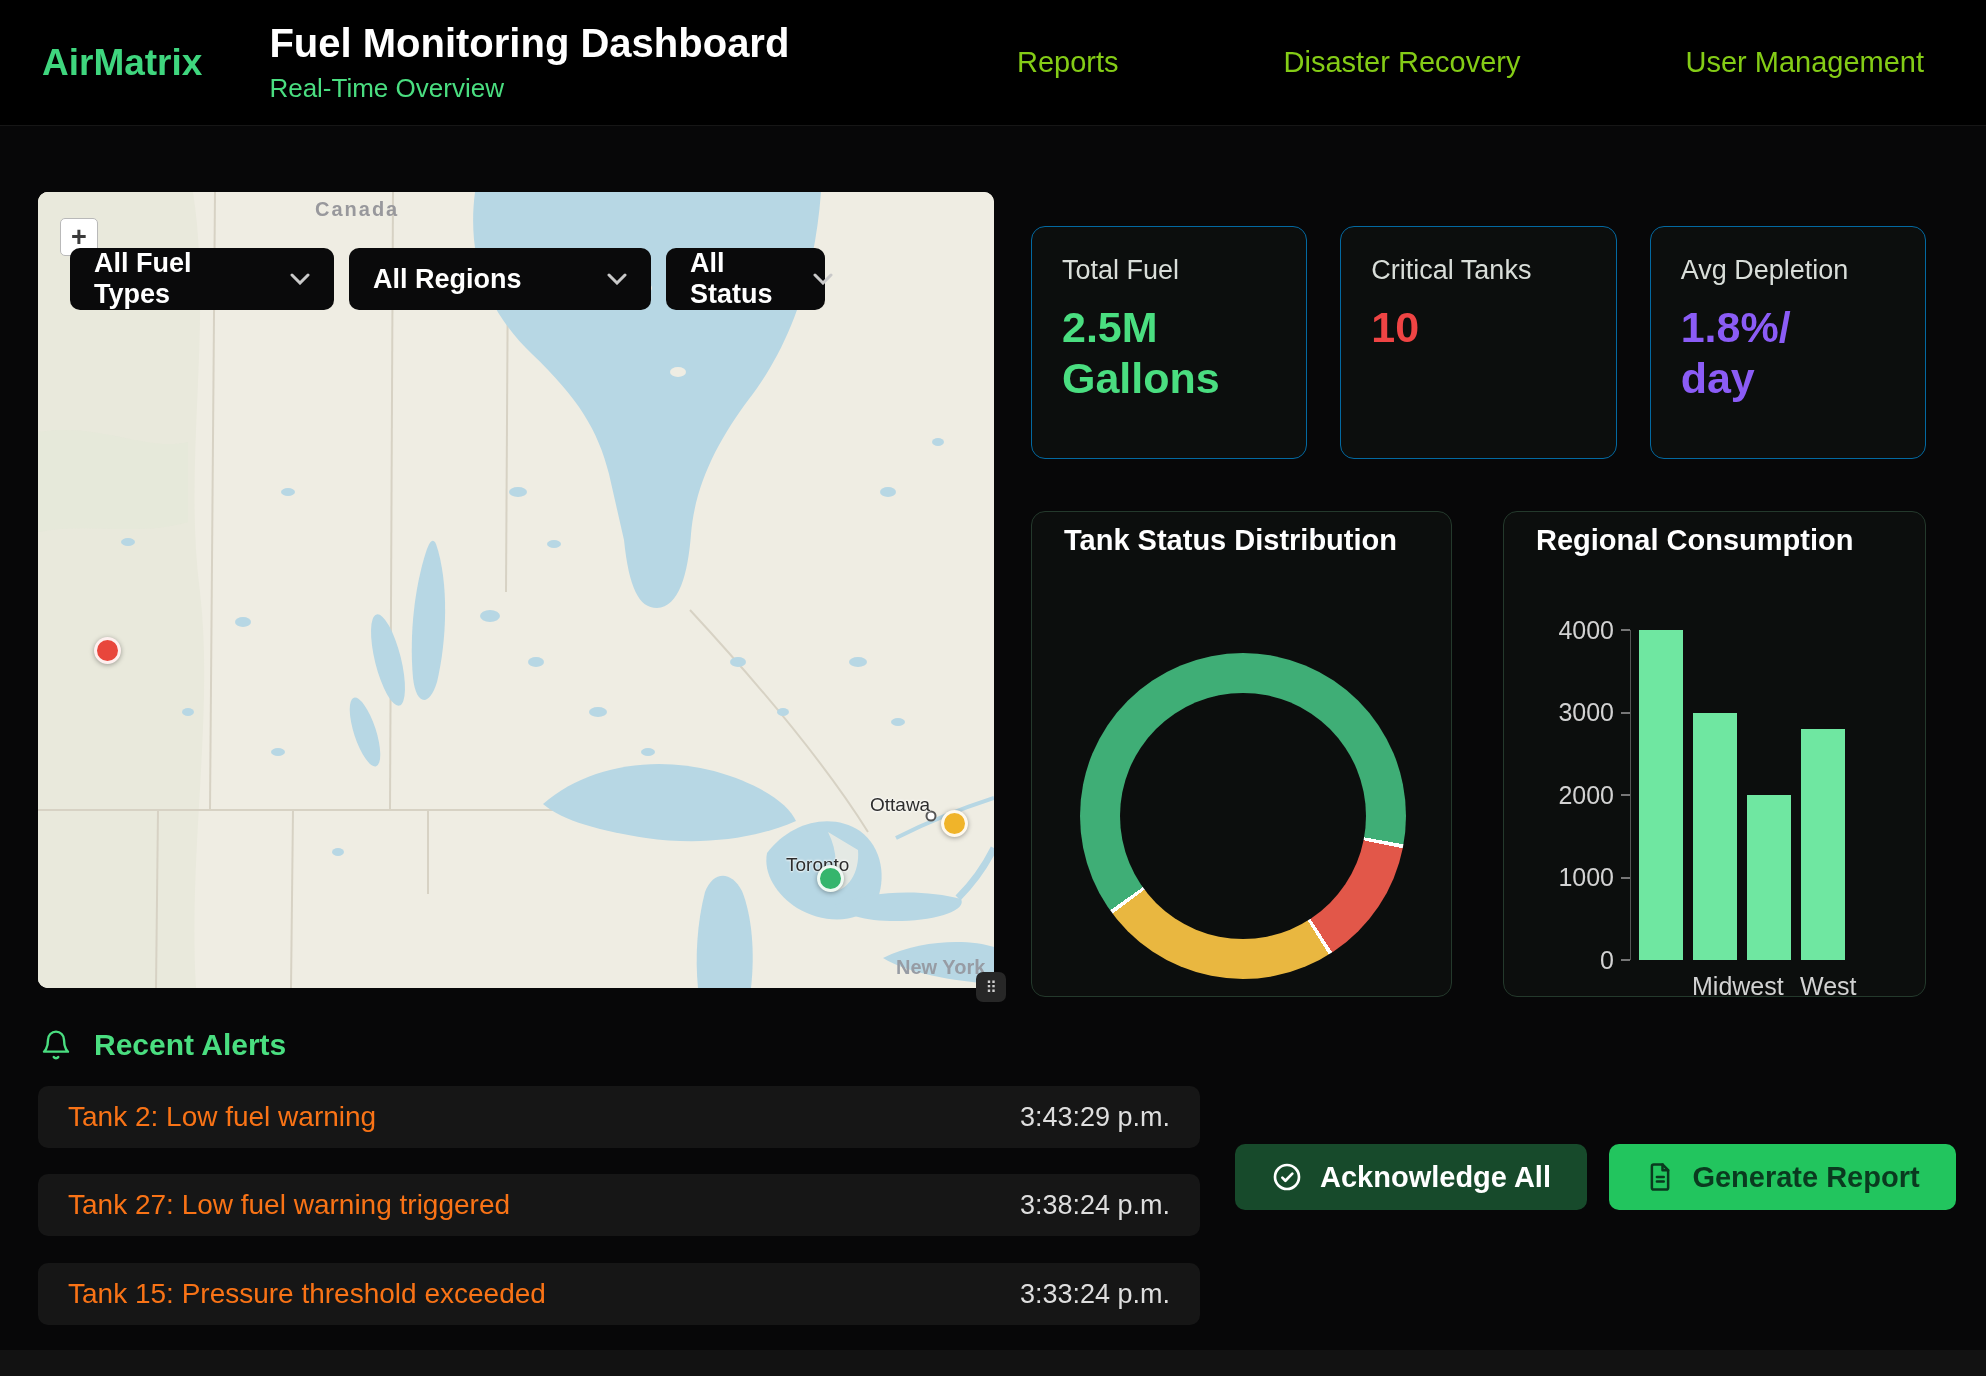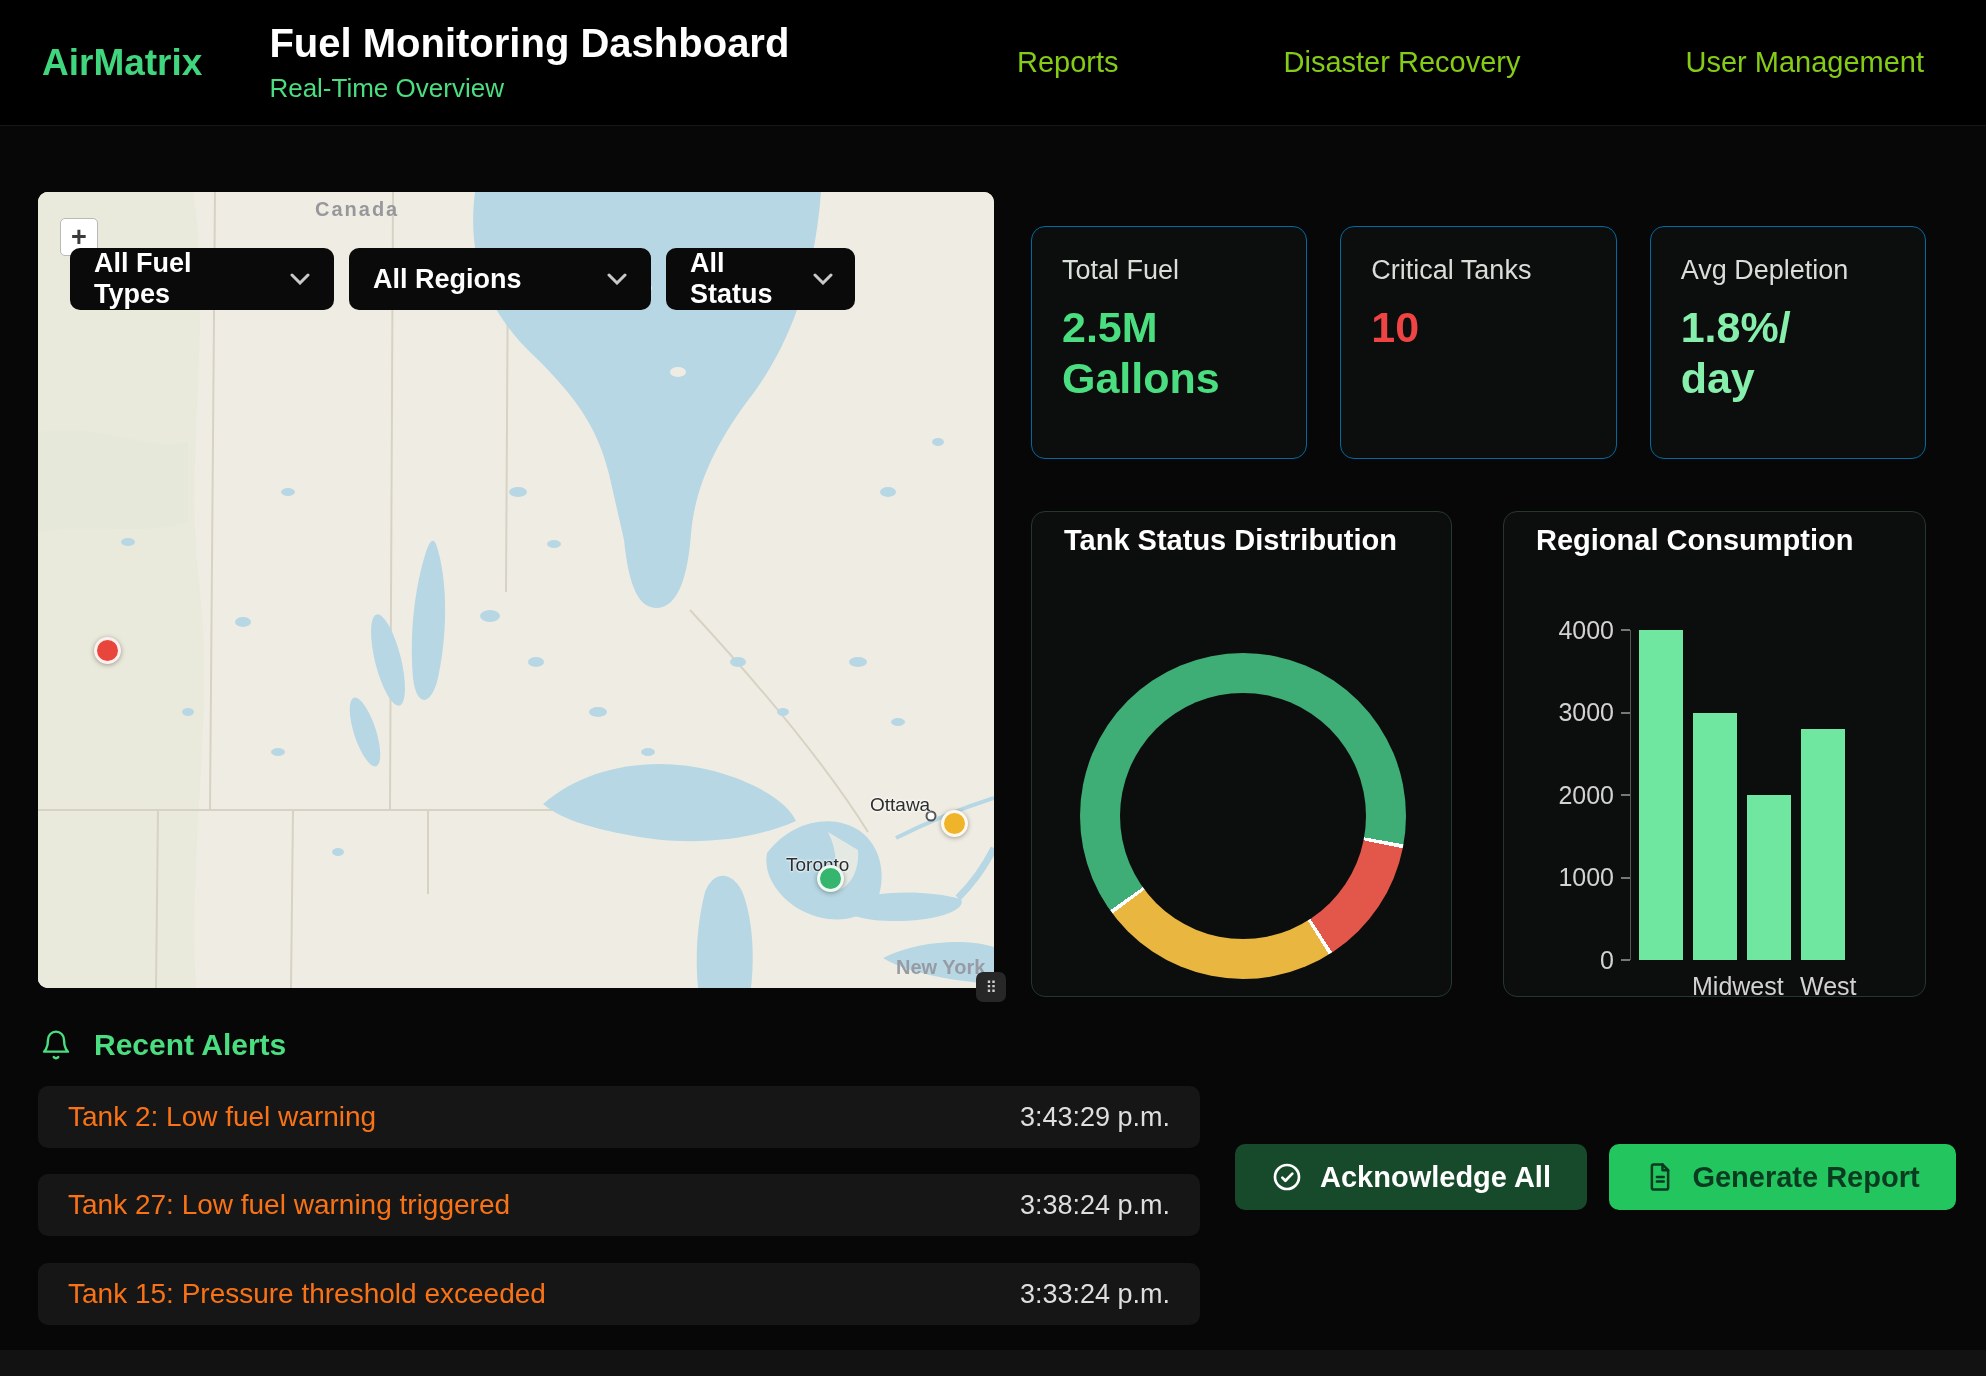--- a/index.html
+++ b/index.html
@@ -42,21 +42,21 @@
     font-size: 27px; font-weight: bold; color: #3b3b3b; z-index: 3; cursor: pointer;
   }
   .map-filters { position: absolute; left: 32px; top: 56px; display: flex; gap: 15px; z-index: 5; }
   .filter {
     height: 62px; background: #0a0a0b; border-radius: 10px;
     display: flex; align-items: center; justify-content: space-between;
     padding: 0 24px; color: #fff; font-size: 27px; font-weight: bold; cursor: pointer;
   }
   .filter-regions { width: 302px; }
   .filter-fuel { width: 264px; }
-  .filter-status { width: 189px; gap: 22px; }
+  .filter-status { width: 159px; gap: 22px; }
   .chev { width: 20px; height: 12px; flex: 0 0 auto; margin-left: 18px; }
   .marker {
     position: absolute; width: 27px; height: 27px; border-radius: 50%;
     border: 3px solid rgba(255,255,255,.92); box-shadow: 0 1px 5px rgba(0,0,0,.35); cursor: pointer;
   }
   .marker-red { left: 56px; top: 445px; background: #e8463c; }
   .marker-yellow { left: 903px; top: 618px; background: #f0b42a; }
   .marker-green { left: 779px; top: 673px; background: #35b56d; }
   .map-grip {
     position: absolute; left: 976px; top: 972px; width: 30px; height: 30px;
@@ -237,21 +237,21 @@
     <div class="stat-label">Total Fuel</div>
     <div class="stat-value" style="color: rgb(74, 222, 128);">2.5M
 Gallons</div>
   </div>
   <div class="stat-card">
     <div class="stat-label">Critical Tanks</div>
     <div class="stat-value" style="color: rgb(239, 68, 68);">10</div>
   </div>
   <div class="stat-card">
     <div class="stat-label">Avg Depletion</div>
-    <div class="stat-value" style="color: #86efac;">1.8%/
+    <div class="stat-value" style="color: #8b5cf6;">1.8%/
 day</div>
   </div>
 </div>
 
 <section class="chart-card" id="tank-card">
   <div class="chart-title">Tank Status Distribution</div>
   <div class="donut" style="background: conic-gradient(from 100deg, rgb(255, 255, 255) 0deg, rgb(255, 255, 255) 1.4deg, rgb(226, 87, 73) 1.4deg, rgb(226, 87, 73) 46.8deg, rgb(255, 255, 255) 46.8deg, rgb(255, 255, 255) 48.2deg, rgb(233, 183, 64) 48.2deg, rgb(233, 183, 64) 133.2deg, rgb(255, 255, 255) 133.2deg, rgb(255, 255, 255) 134.6deg, rgb(63, 174, 118) 134.6deg, rgb(63, 174, 118) 360deg);"></div>
 </section>
 
 <section class="chart-card" id="regional-card">

